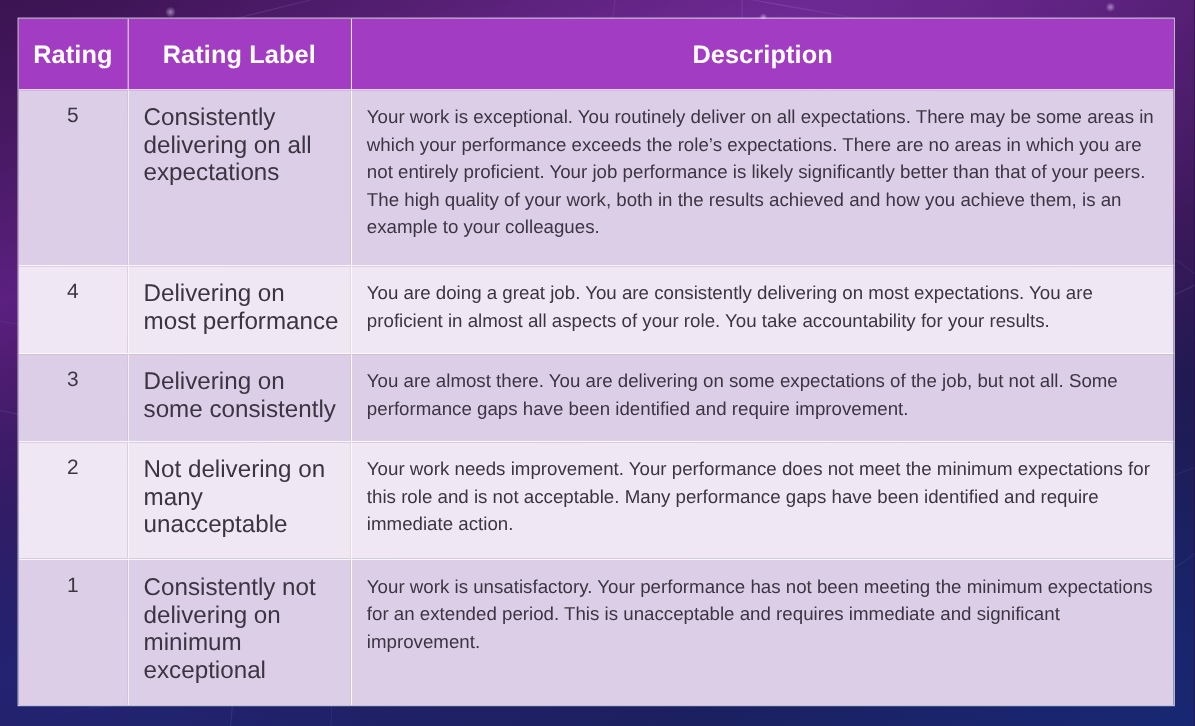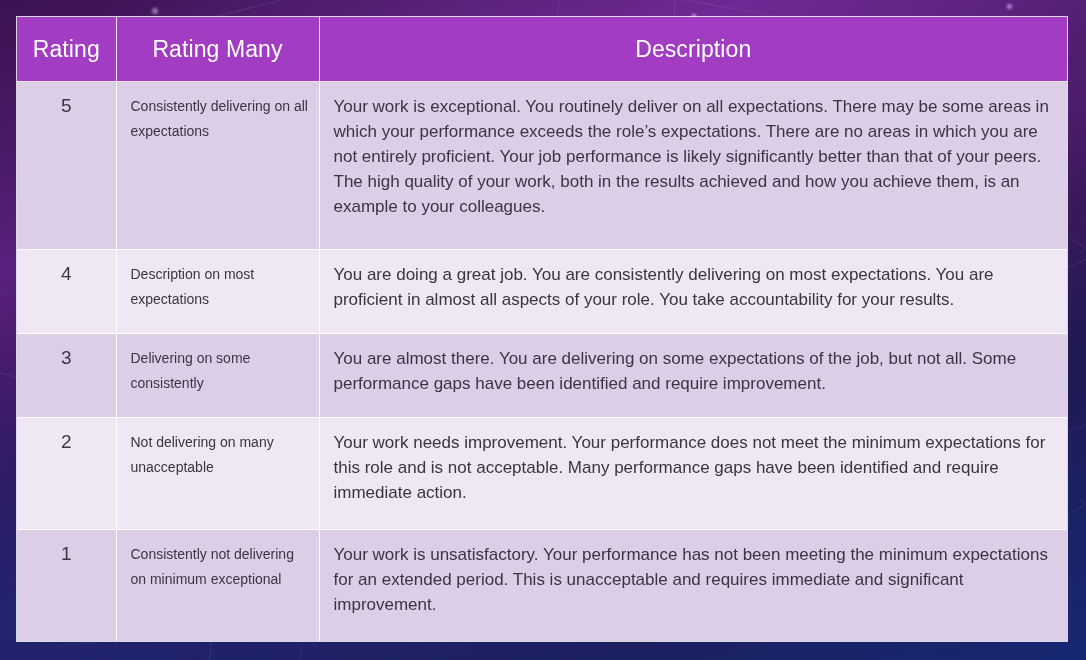--- a/index.html
+++ b/index.html
@@ -89,21 +89,21 @@
     border-collapse: collapse;
     table-layout: fixed;
   }
   col.c-rating { width: 99px; }
   col.c-label  { width: 203px; }
   col.c-desc   { width: auto; }
 
   thead th {
     background: #a23cc2;
     color: #ffffff;
-    font-weight: 400;
+    font-weight: 700;
     font-size: 23px;
     height: 62px;
     text-align: center;
     vertical-align: middle;
     border-right: 1px solid rgba(255,255,255,0.85);
     border-bottom: 1px solid rgba(255,255,255,0.85);
     letter-spacing: 0.1px;
   }
   thead th:last-child { border-right: none; margin-left: 16px; }
 
@@ -119,21 +119,21 @@
   tbody tr.row-odd  td { background: #ddcee7; }
   tbody tr.row-even td { background: #efe7f3; }
 
   td.cell-rating {
     text-align: center;
     font-size: 19px;
     padding: 13px 0 0 0;
     color: #3c3542;
   }
   td.cell-label {
-    font-size: 14px;
+    font-size: 22px;
     line-height: 25px;
     padding: 12px 10px 12px 14px;
     color: #3b3442;
   }
   td.cell-desc {
     font-size: 17px;
     line-height: 25px;
     padding: 12px 14px 12px 14px;
     color: #3b3442;
     margin-top: 28px;
@@ -162,33 +162,33 @@
 <div id="table-wrap">
   <table class="rating-table">
     <colgroup>
       <col class="c-rating">
       <col class="c-label">
       <col class="c-desc">
     </colgroup>
     <thead>
       <tr>
         <th>Rating</th>
-        <th>Rating Many</th>
+        <th>Rating Label</th>
         <th>Description</th>
       </tr>
     </thead>
     <tbody>
       <tr class="row-odd">
         <td class="cell-rating">5</td>
         <td class="cell-label">Consistently delivering on all expectations</td>
         <td class="cell-desc">Your work is exceptional. You routinely deliver on all expectations. There may be some areas in which your performance exceeds the role’s expectations. There are no areas in which you are not entirely proficient. Your job performance is likely significantly better than that of your peers. The high quality of your work, both in the results achieved and how you achieve them, is an example to your colleagues.</td>
       </tr>
       <tr class="row-even">
         <td class="cell-rating">4</td>
-        <td class="cell-label">Description on most expectations</td>
+        <td class="cell-label">Delivering on most performance</td>
         <td class="cell-desc">You are doing a great job.  You are consistently delivering on most expectations.  You are proficient in almost all aspects of your role.  You take accountability for your results.</td>
       </tr>
       <tr class="row-odd">
         <td class="cell-rating">3</td>
         <td class="cell-label">Delivering on some consistently</td>
         <td class="cell-desc">You are almost there. You are delivering on some expectations of the job, but not all. Some performance gaps have been identified and require improvement.</td>
       </tr>
       <tr class="row-even">
         <td class="cell-rating">2</td>
         <td class="cell-label">Not delivering on many unacceptable</td>

